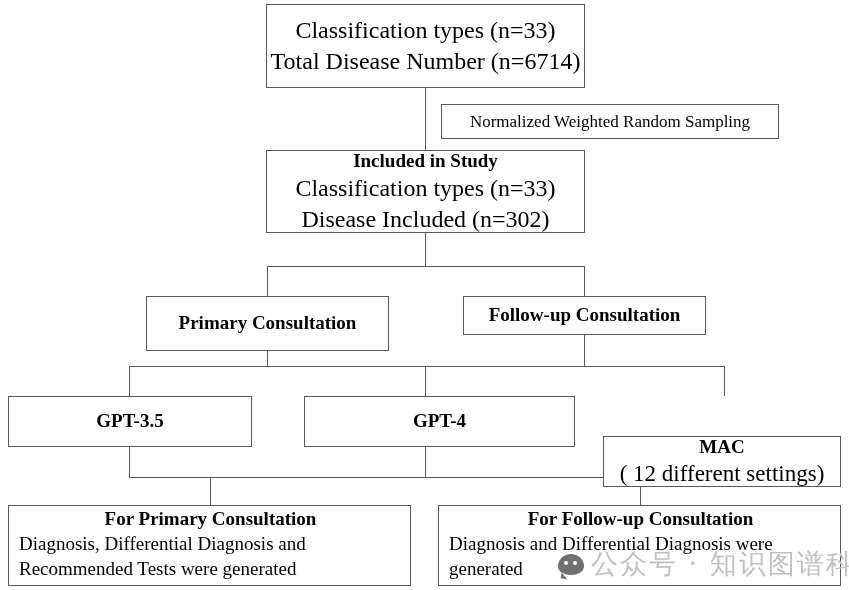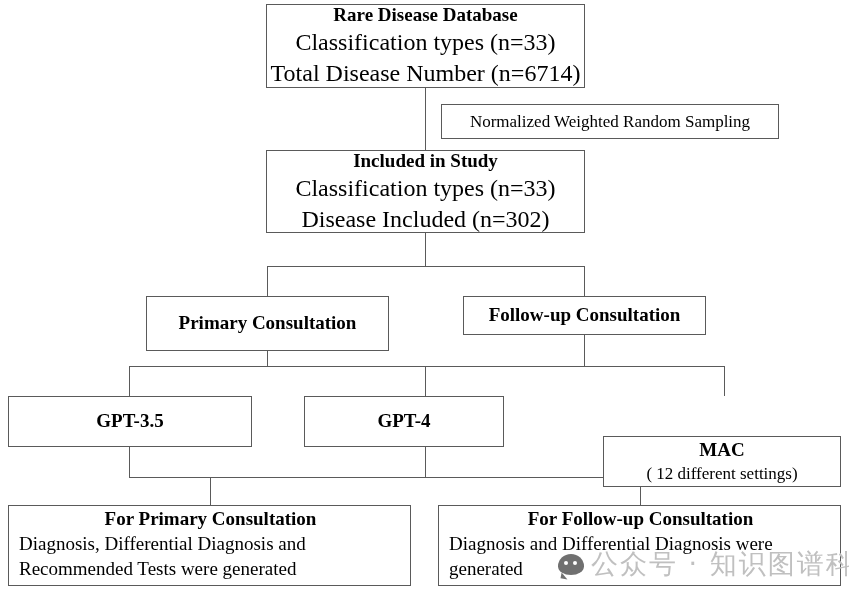--- a/index.html
+++ b/index.html
@@ -149,21 +149,20 @@
   <div class="vline" style="left:129px; top:447px; height:30px;"></div>
   <div class="vline" style="left:425px; top:447px; height:30px;"></div>
   <div class="vline" style="left:724px; top:447px; height:30px;"></div>
 
   <div class="hline" style="left:129px; top:477px; width:595px;"></div>
 
   <div class="vline" style="left:210px; top:477px; height:28px;"></div>
   <div class="vline" style="left:640px; top:477px; height:28px;"></div>
 
   <div class="node" style="left:266px; top:4px; width:319px; height:84px;">
-    <div class="title">Rare Disease Database</div>
     <div class="line">Classification types (n=33)</div>
     <div class="line">Total Disease Number (n=6714)</div>
   </div>
 
   <div class="node plain" style="left:441px; top:104px; width:338px; height:35px;">
     <div class="line">Normalized Weighted Random Sampling</div>
   </div>
 
   <div class="node" style="left:266px; top:150px; width:319px; height:83px;">
     <div class="title">Included in Study</div>
@@ -176,27 +175,27 @@
   </div>
 
   <div class="node" style="left:463px; top:296px; width:243px; height:39px;">
     <div class="title">Follow-up Consultation</div>
   </div>
 
   <div class="node" style="left:8px; top:396px; width:244px; height:51px;">
     <div class="title">GPT-3.5</div>
   </div>
 
-  <div class="node" style="left:304px; top:396px; width:200px; height:51px;justify-content:center;">
+  <div class="node" style="left:304px; top:396px; width:271px; height:51px;justify-content:center;">
     <div class="title">GPT-4</div>
   </div>
 
   <div class="node" style="left:603px; top:396px; width:238px; height:51px;margin-top:40px;">
     <div class="title">MAC</div>
-    <div class="line" style="font-size:17px;">( 12 different settings)</div>
+    <div class="line" style="font-size:23px;">( 12 different settings)</div>
   </div>
 
   <div class="node outcome" style="left:438px; top:505px; width:403px; height:81px;">
     <div class="title">For Follow-up Consultation</div>
     <div class="body">Diagnosis and Differential Diagnosis were generated</div>
   </div>
 
   <div class="node outcome" style="left:8px; top:505px; width:403px; height:81px;">
     <div class="title">For Primary Consultation</div>
     <div class="body">Diagnosis, Differential Diagnosis and Recommended Tests were generated</div>

